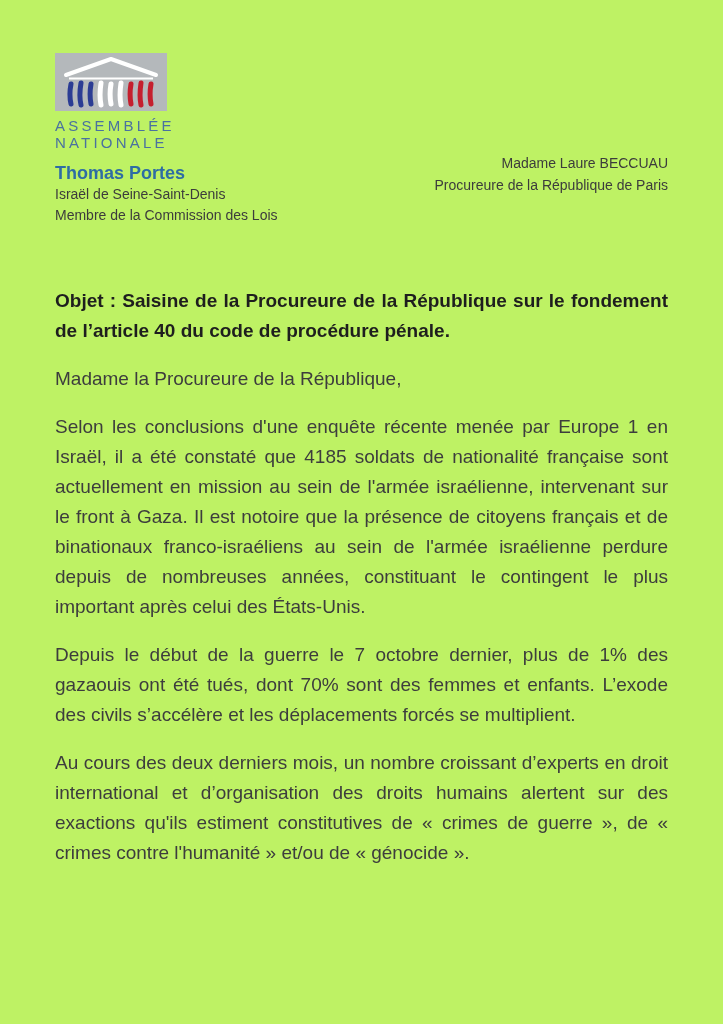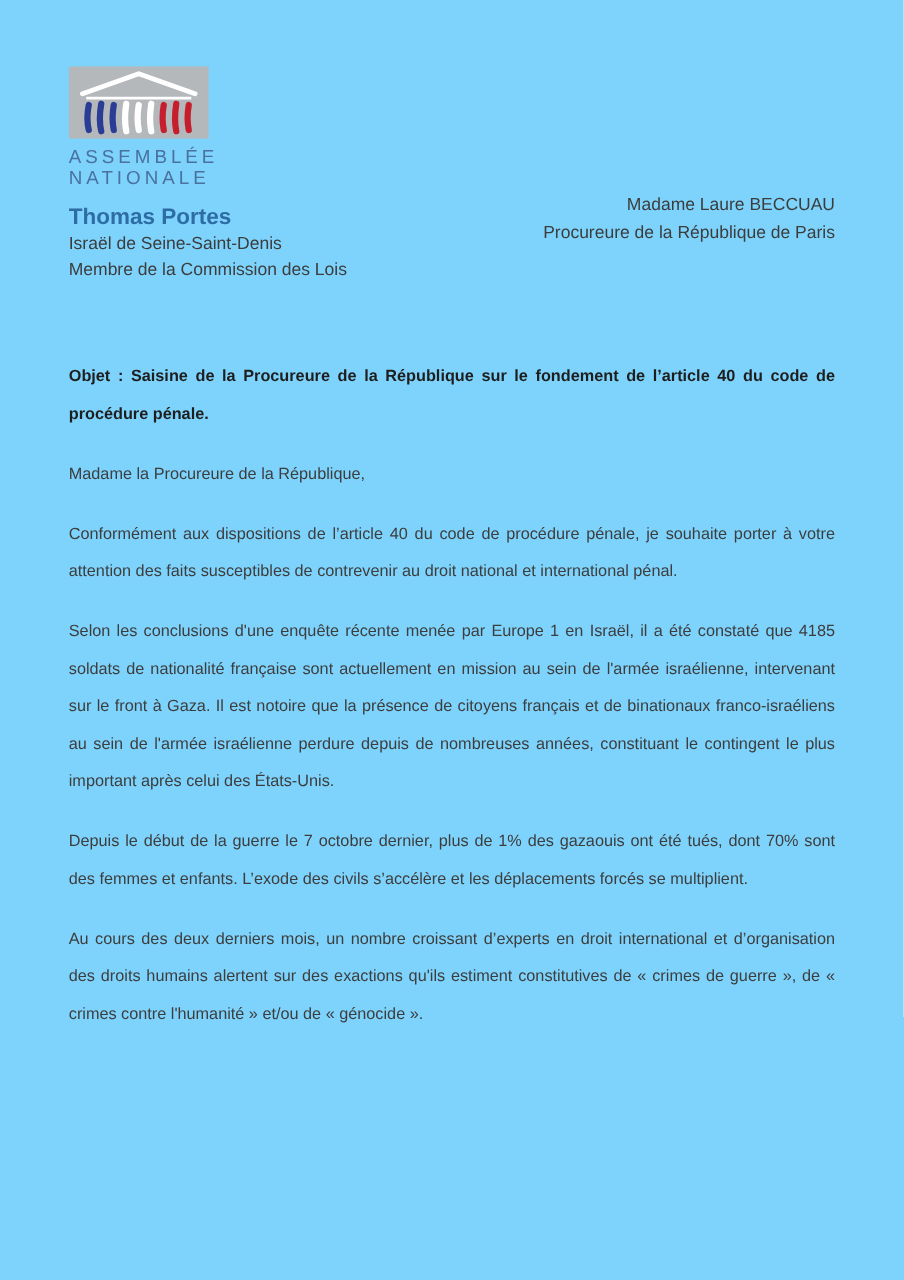--- a/index.html
+++ b/index.html
@@ -1,21 +1,21 @@
 <!DOCTYPE html>
 <html><head>
 <meta charset="utf-8">
 <style>
   * { margin: 0; padding: 0; box-sizing: border-box; }
   html, body { background: #ffffff; }
   .page {
     position: relative;
     width: 723px;
     height: 1024px;
-    background: #7dd3fc;
+    background: #bef264;
     font-family: "Liberation Sans", sans-serif;
     overflow: hidden;
   }
   
   .letterhead {
     position: absolute;
     left: 55px;
     top: 53px;
     width: 260px;
   }
@@ -49,21 +49,21 @@
     font-size: 14px;
     line-height: 22px;
   }
   
   .letter-body {
     position: absolute;
     left: 55px;
     top: 286px;
     width: 613px;
     color: #3d3d3d;
-    font-size: 13px;
+    font-size: 19px;
     line-height: 30px;
     text-align: justify;
   }
   .subject {
     color: #1e1e1e;
     font-weight: bold;
     margin-bottom: 18px;
   }
   .salutation { margin-bottom: 18px; text-align: left; }
   .para { margin-bottom: 18px; }
@@ -102,19 +102,18 @@
   </div>
 
   <div class="recipient">
     <div>Madame Laure BECCUAU</div>
     <div>Procureure de la République de Paris</div>
   </div>
 
   <div class="letter-body">
     <p class="subject">Objet : Saisine de la Procureure de la République sur le fondement de l’article 40 du code de procédure pénale.</p>
     <p class="salutation">Madame la Procureure de la République,</p>
-    <p class="para">Conformément aux dispositions de l’article 40 du code de procédure pénale, je souhaite porter à votre attention des faits susceptibles de contrevenir au droit national et international pénal.</p>
     <p class="para">Selon les conclusions d'une enquête récente menée par Europe 1 en Israël, il a été constaté que 4185 soldats de nationalité française sont actuellement en mission au sein de l'armée israélienne, intervenant sur le front à Gaza. Il est notoire que la présence de citoyens français et de binationaux franco-israéliens au sein de l'armée israélienne perdure depuis de nombreuses années, constituant le contingent le plus important après celui des États-Unis.</p>
     <p class="para">Depuis le début de la guerre le 7 octobre dernier, plus de 1% des gazaouis ont été tués, dont 70% sont des femmes et enfants. L’exode des civils s’accélère et les déplacements forcés se multiplient.</p>
     <p class="para">Au cours des deux derniers mois, un nombre croissant d’experts en droit international et d’organisation des droits humains alertent sur des exactions qu'ils estiment constitutives de « crimes de guerre », de « crimes contre l'humanité » et/ou de « génocide ».</p>
   </div>
 
 </div>
 
 </body></html>

